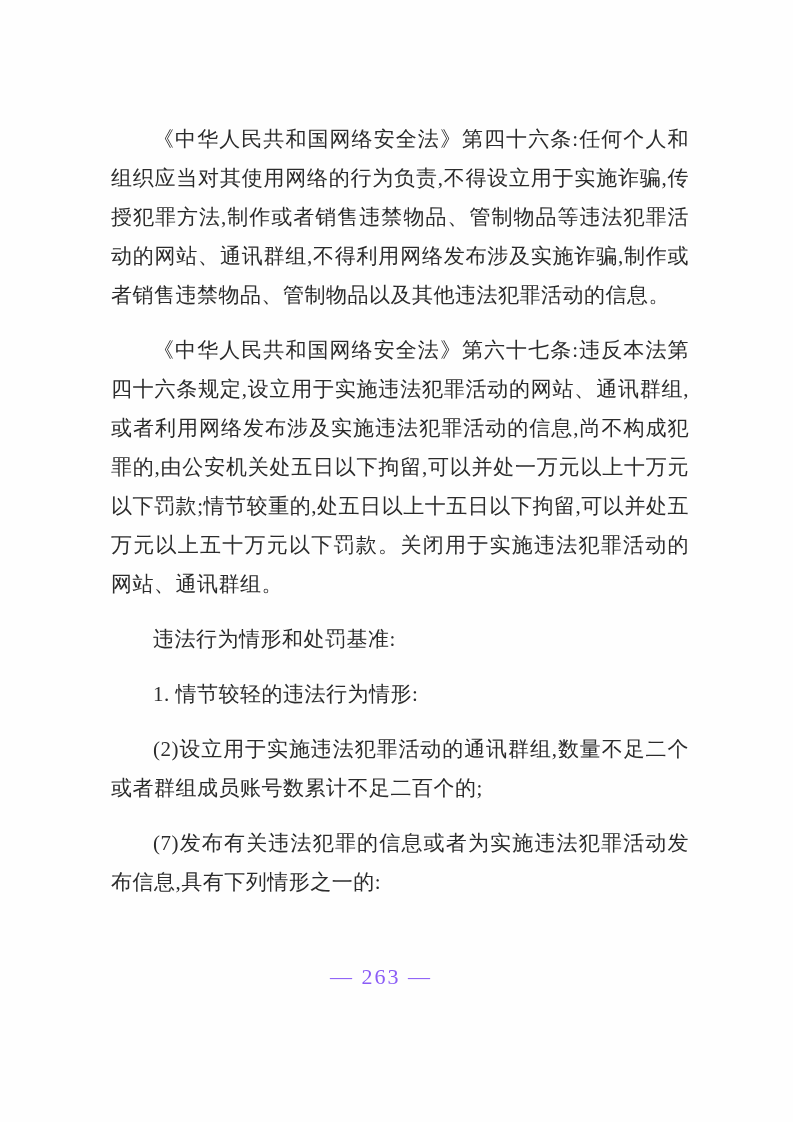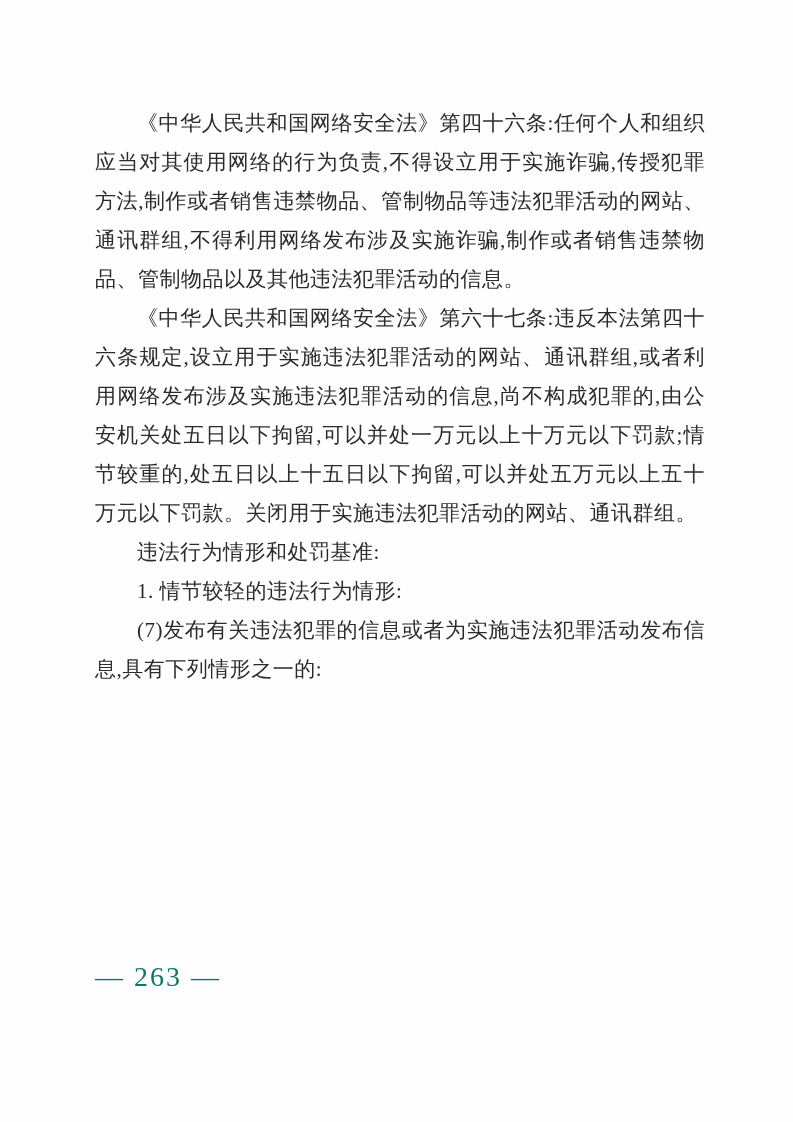--- a/index.html
+++ b/index.html
@@ -22,46 +22,47 @@
     left: 95px;
     top: 104px;
     width: 610px;
     font-size: 21px;
     line-height: 39px;
     text-align: justify;
     text-justify: inter-character;
     letter-spacing: 0.5px;
   }
   .text-block p {
-    margin: 0;
+    margin: 16px;
     padding: 0;
     text-indent: 2em;
   }
   .page-footer {
     position: absolute;
     top: 962px;
     left: 95px;
     width: 610px;
-    text-align: left;
+    text-align: center;
     padding-right: 38px;
     box-sizing: border-box;
-    font-size: 28px;
+    font-size: 22px;
     line-height: 30px;
     letter-spacing: 2px;
-    color: #0f766e;
+    color: #8b5cf6;
   }
 </style>
 </head>
 <body>
 
 <div class="page">
 
   <div class="text-block">
     <p>《中华人民共和国网络安全法》第四十六条:任何个人和组织应当对其使用网络的行为负责,不得设立用于实施诈骗,传授犯罪方法,制作或者销售违禁物品、管制物品等违法犯罪活动的网站、通讯群组,不得利用网络发布涉及实施诈骗,制作或者销售违禁物品、管制物品以及其他违法犯罪活动的信息。</p>
     <p>《中华人民共和国网络安全法》第六十七条:违反本法第四十六条规定,设立用于实施违法犯罪活动的网站、通讯群组,或者利用网络发布涉及实施违法犯罪活动的信息,尚不构成犯罪的,由公安机关处五日以下拘留,可以并处一万元以上十万元以下罚款;情节较重的,处五日以上十五日以下拘留,可以并处五万元以上五十万元以下罚款。关闭用于实施违法犯罪活动的网站、通讯群组。</p>
     <p>违法行为情形和处罚基准:</p>
     <p>1. 情节较轻的违法行为情形:</p>
+    <p>(2)设立用于实施违法犯罪活动的通讯群组,数量不足二个或者群组成员账号数累计不足二百个的;</p>
     <p>(7)发布有关违法犯罪的信息或者为实施违法犯罪活动发布信息,具有下列情形之一的:</p>
   </div>
 
   <div class="page-footer">— 263 —</div>
 
 </div>
 
 </body></html>

